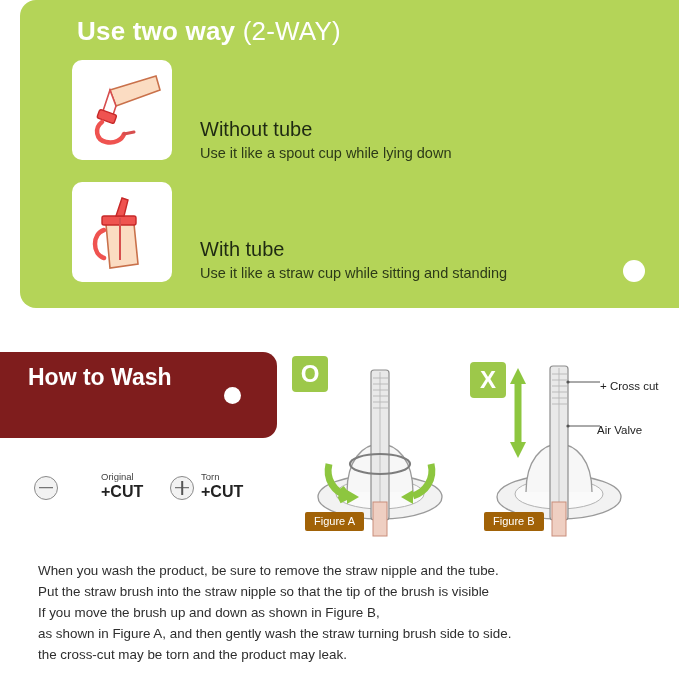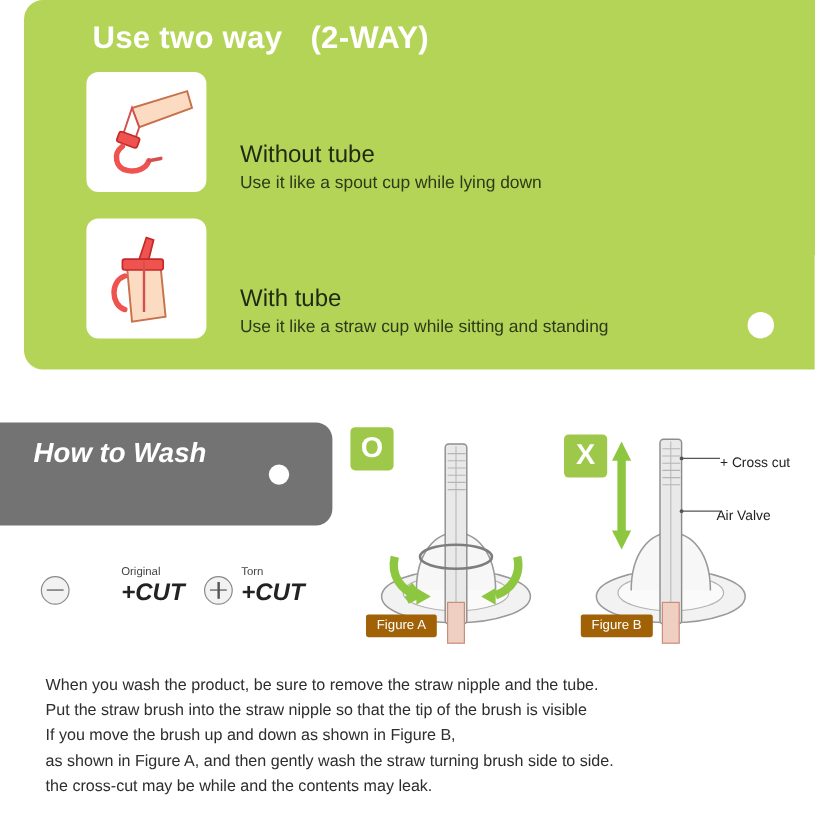--- a/index.html
+++ b/index.html
@@ -27,21 +27,21 @@
   .green-title {
     position: absolute;
     left: 57px;
     top: 16px;
     font-size: 26px;
     color: #ffffff;
     letter-spacing: 0.2px;
     white-space: nowrap;
   }
   .green-title .bold { font-weight: bold; }
-  .green-title .light { font-weight: bold; margin-left: 16px; }
+  .green-title .light { font-weight: normal; }
 
   .white-dot {
     position: absolute;
     right: 34px;
     bottom: 26px;
     width: 22px;
     height: 22px;
     background: #ffffff;
     border-radius: 50%;
   }
@@ -76,23 +76,22 @@
   .row-text.one { top: 118px; }
   .row-text.two { top: 238px; }
 
   
   .grey-tab {
     position: absolute;
     left: 0px;
     top: 352px;
     width: 277px;
     height: 86px;
-    background: #737373;
+    background: #7f1d1d;
     border-radius: 0 14px 14px 0;
-    font-style: italic;
   }
   .grey-tab .l1 {
     position: absolute;
     left: 28px;
     top: 12px;
     font-size: 23px;
     font-weight: bold;
     color: #ffffff;
     white-space: nowrap;
   }
@@ -130,21 +129,21 @@
   .cut-circle::before, .cut-circle::after {
     content: "";
     position: absolute;
     background: #555;
   }
   .cut-circle::before { left: 4px; right: 4px; top: 50%; height: 1.6px; transform: translateY(-50%); }
   .cut-circle::after  { top: 4px; bottom: 4px; left: 50%; width: 1.6px; transform: translateX(-50%); }
   .cut-circle.plusonly::after { display: none; }
   .cut-labels { margin-left: 7px; line-height: 1; }
   .cut-labels .small { font-size: 9.5px; color: #444; display: block; margin-bottom: 2px; }
-  .cut-labels .big { font-size: 20px; font-weight: bold; color: #222; display: block; font-style: italic; }
+  .cut-labels .big { font-size: 16px; font-weight: bold; color: #222; display: block; }
 
   
   .badge {
     position: absolute;
     width: 36px; height: 36px;
     background: #9dc84a;
     border-radius: 4px;
     color: #ffffff;
     font-size: 24px;
     font-weight: bold;
@@ -327,14 +326,14 @@
 <div class="callout valve">Air Valve</div>
 
 <div class="fig-label a">Figure A</div>
 <div class="fig-label b">Figure B</div>
 
 <div class="paragraph">
   <div>When you wash the product, be sure to remove the straw nipple and the tube.</div>
   <div>Put the straw brush into the straw nipple so that the tip of the brush is visible</div>
   <div>If you move the brush up and down as shown in Figure B,</div>
   <div>as shown in Figure A, and then gently wash the straw turning brush side to side.</div>
-  <div>the cross-cut may be while and the contents may leak.</div>
+  <div>the cross-cut may be torn and the product may leak.</div>
 </div>
 
 </body></html>

